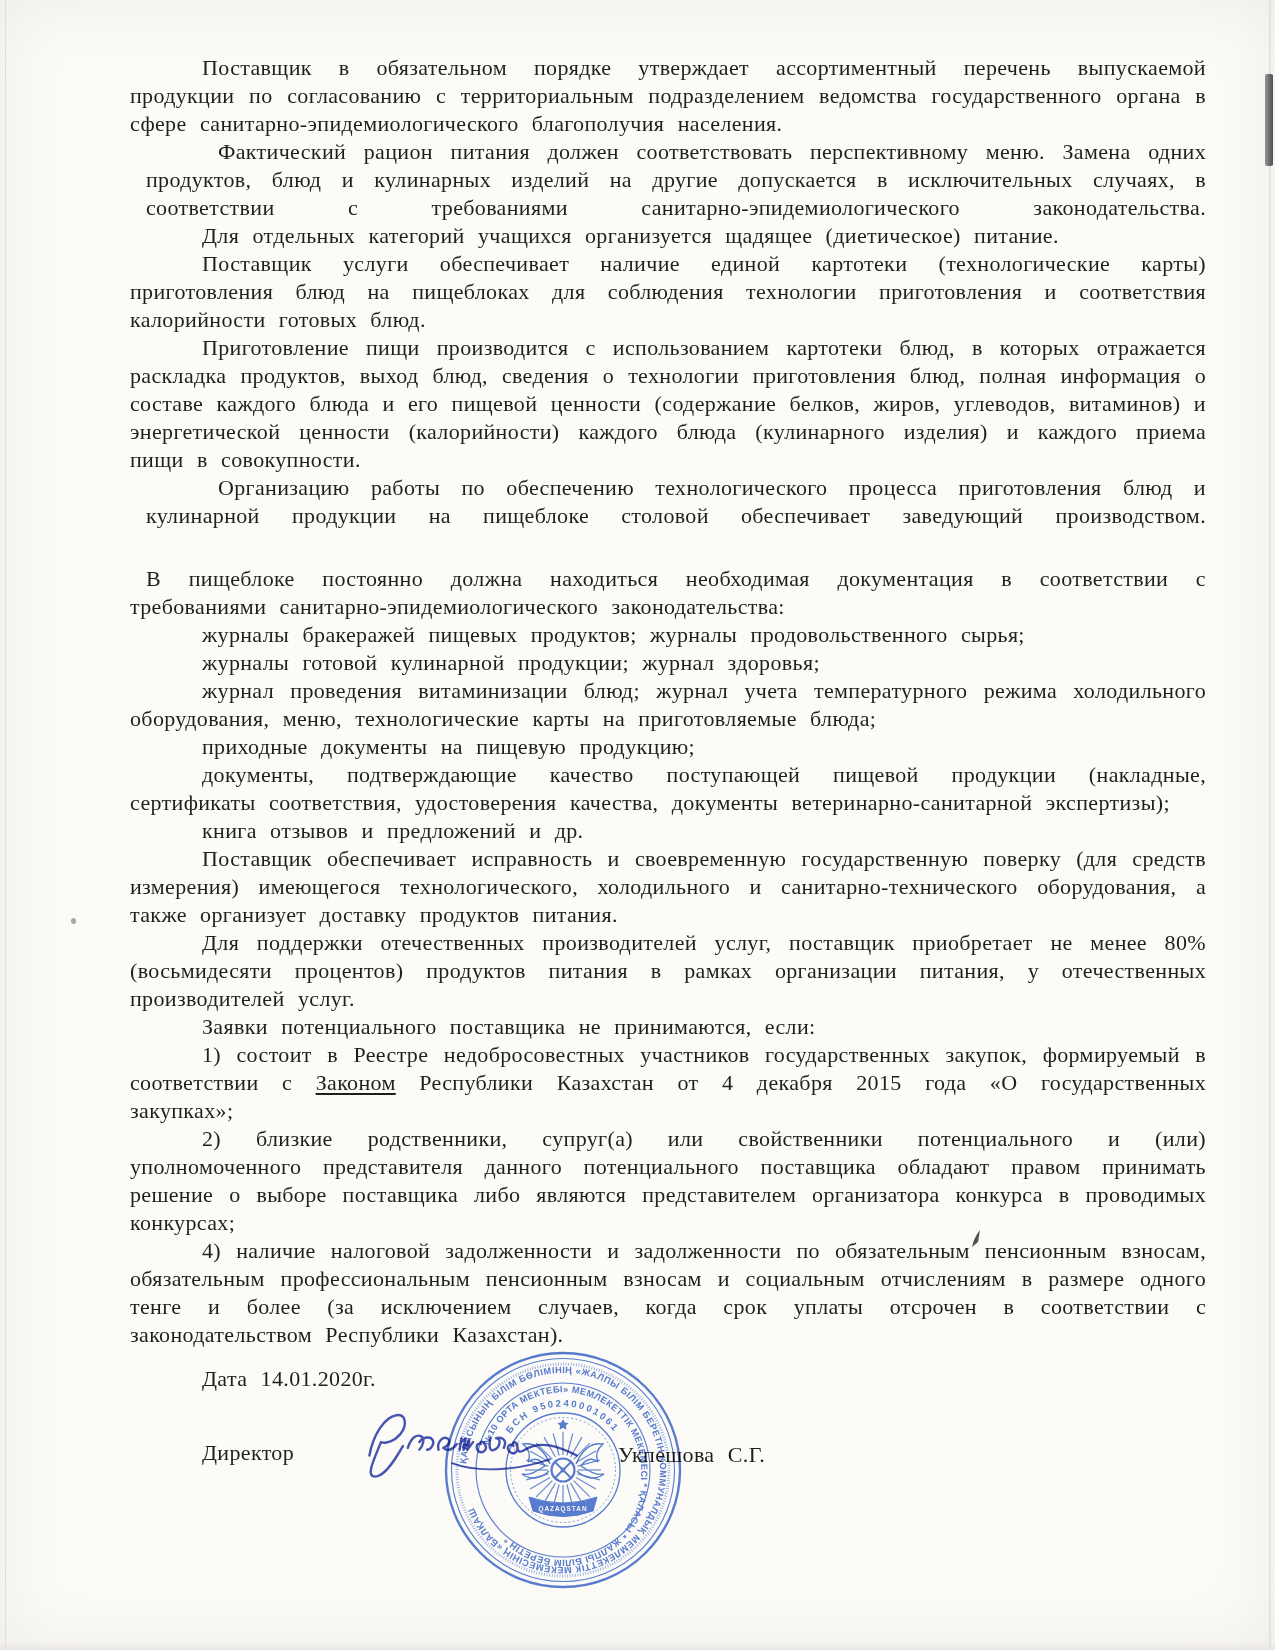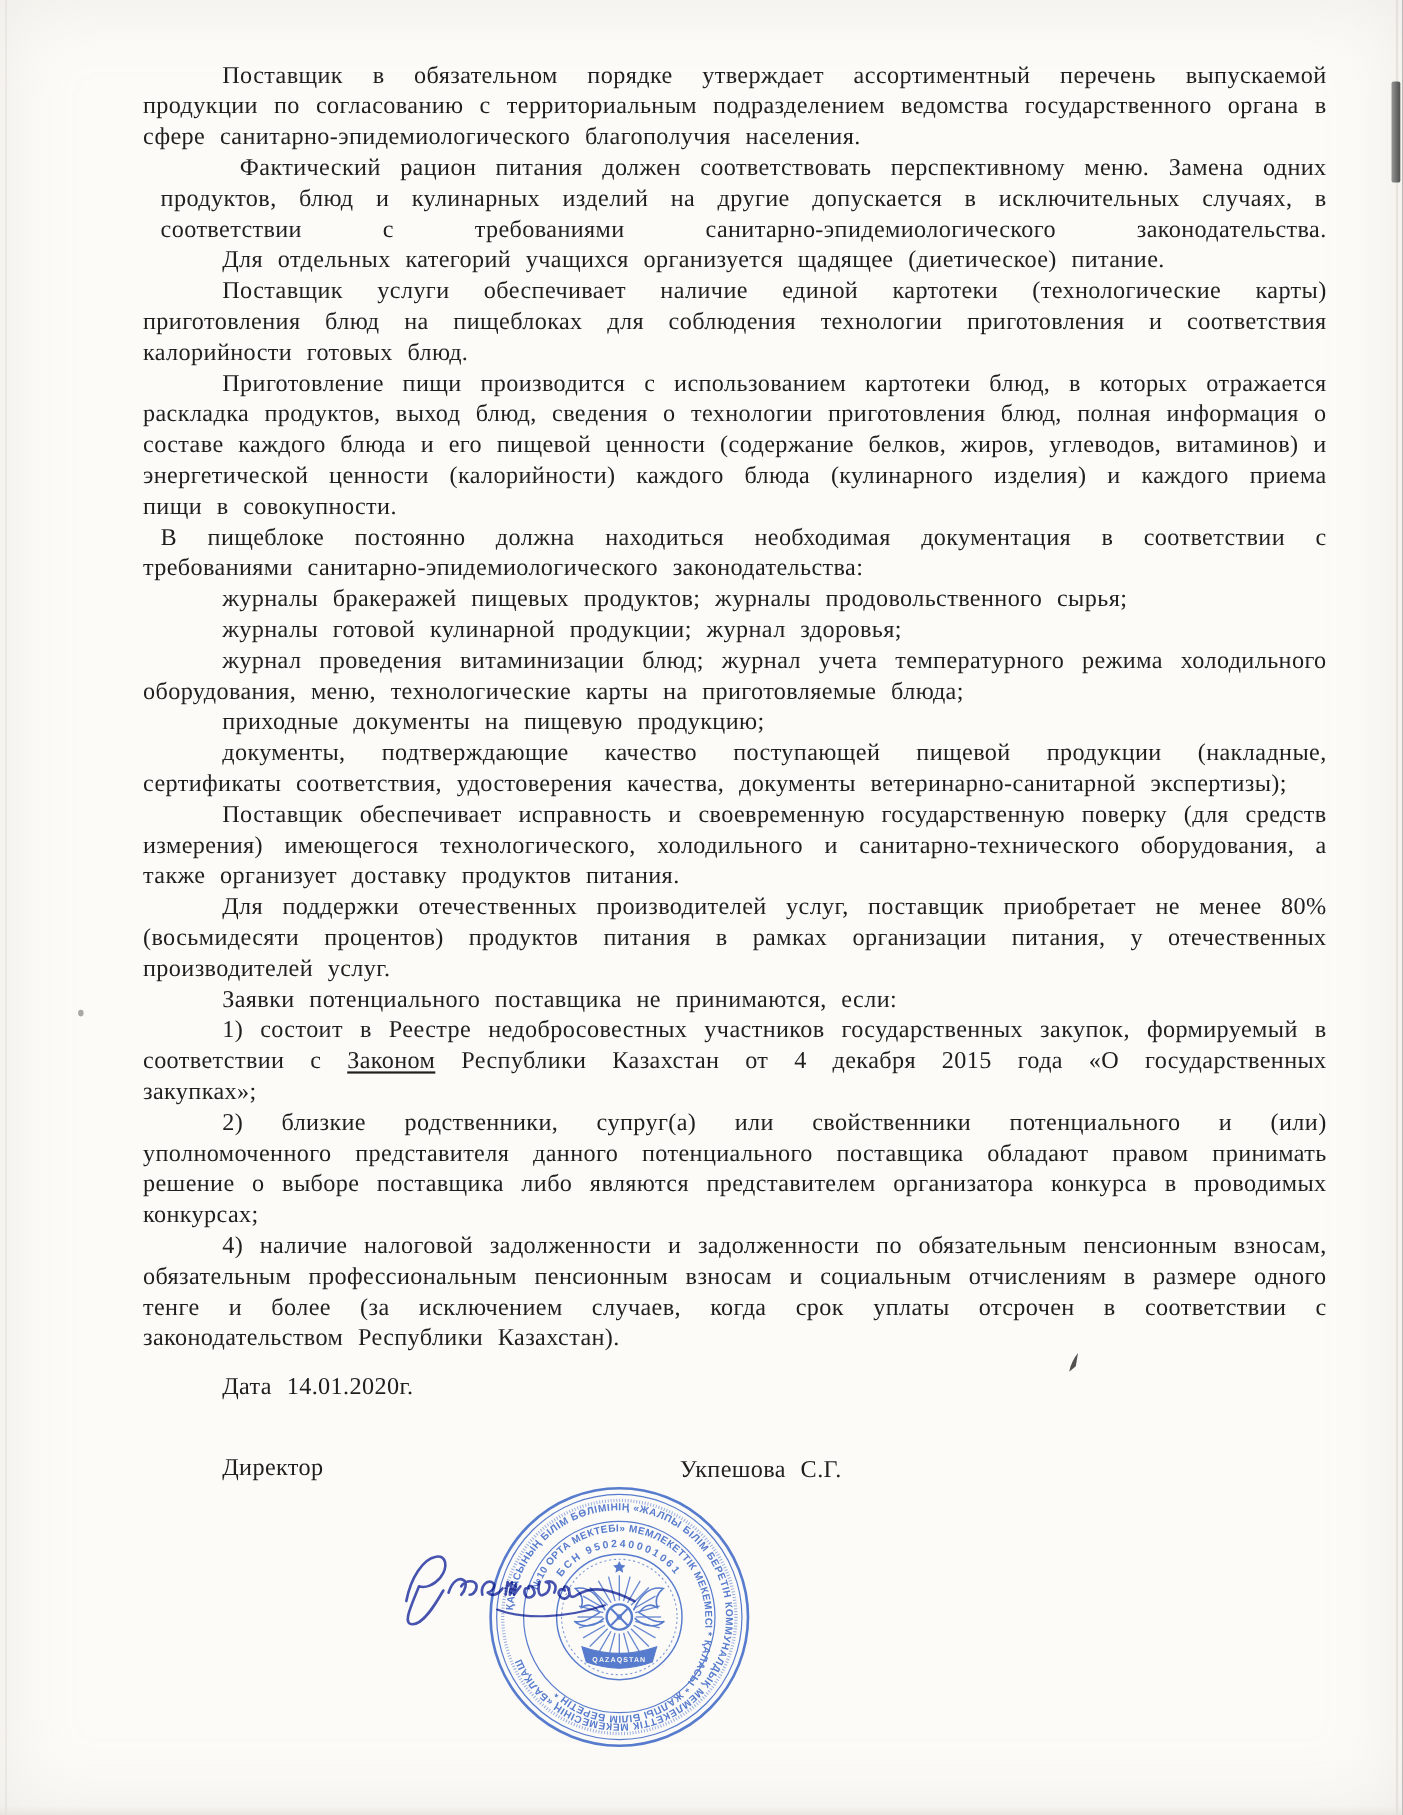--- a/index.html
+++ b/index.html
@@ -8,21 +8,21 @@
     background:#fcfbf8; overflow:hidden;
     box-shadow: inset 0 0 70px rgba(188,182,170,.22);
     font-family:"Liberation Serif","DejaVu Serif",serif;
   }
   .body-text{
     position:absolute; left:130px; top:54px; width:1076px;
     font-size:22px; line-height:28px; color:#201f1d;
     text-align:justify; letter-spacing:.35px; word-spacing:7.5px;
   }
   .para{margin:0; text-indent:72px;}
-  .si{text-indent:16px;}
+  .si{text-indent:16px;margin-top:35px;}
   .jl{text-align-last:justify;margin-left:16px;}
   .date{margin-top:16px;}
   .u{text-decoration:underline; text-underline-offset:3px;}
   .sign-row{position:relative; margin-top:46px; height:34px; text-align:left; text-align-last:auto;}
   .sign-label{margin-left:72px;}
   .sign-typed{position:absolute; left:488px; top:2px;}
   
   .edge-left{position:absolute; left:5px; top:0; width:1px; height:100%; background:#d6d2cb; opacity:.6;}
   .edge-right{position:absolute; right:4px; top:0; width:2px; height:100%; background:#d9d5ce; opacity:.55;}
   .edge-right-dark{position:absolute; right:2px; top:74px; width:8px; height:92px; background:linear-gradient(90deg,#8a8a8a,#3f3f3f); border-radius:2px; opacity:.9;}
@@ -44,26 +44,28 @@
   <div class="edge-right-dark"></div>
   <div class="edge-bottom"></div>
   <div class="speck"></div>
 
   <div class="body-text">
     <p class="para">Поставщик в обязательном порядке утверждает ассортиментный перечень выпускаемой продукции по согласованию с территориальным подразделением ведомства государственного органа в сфере санитарно-эпидемиологического благополучия населения.</p>
     <p class="para jl">Фактический рацион питания должен соответствовать перспективному меню. Замена одних продуктов, блюд и кулинарных изделий на другие допускается в исключительных случаях, в соответствии с требованиями санитарно-эпидемиологического законодательства.</p>
     <p class="para">Для отдельных категорий учащихся организуется щадящее (диетическое) питание.</p>
     <p class="para">Поставщик услуги обеспечивает наличие единой картотеки (технологические карты) приготовления блюд на пищеблоках для соблюдения технологии приготовления и соответствия калорийности готовых блюд.</p>
     <p class="para">Приготовление пищи производится с использованием картотеки блюд, в которых отражается раскладка продуктов, выход блюд, сведения о технологии приготовления блюд, полная информация о составе каждого блюда и его пищевой ценности (содержание белков, жиров, углеводов, витаминов) и энергетической ценности (калорийности) каждого блюда (кулинарного изделия) и каждого приема пищи в совокупности.</p>
+    <p class="para jl">Организацию работы по обеспечению технологического процесса приготовления блюд и кулинарной продукции на пищеблоке столовой обеспечивает заведующий производством.</p>
     <p class="para si">В пищеблоке постоянно должна находиться необходимая документация в соответствии с требованиями санитарно-эпидемиологического законодательства:</p>
     <p class="para">журналы бракеражей пищевых продуктов; журналы продовольственного сырья;</p>
     <p class="para">журналы готовой кулинарной продукции; журнал здоровья;</p>
     <p class="para">журнал проведения витаминизации блюд; журнал учета температурного режима холодильного оборудования, меню, технологические карты на приготовляемые блюда;</p>
     <p class="para">приходные документы на пищевую продукцию;</p>
     <p class="para">документы, подтверждающие качество поступающей пищевой продукции (накладные, сертификаты соответствия, удостоверения качества, документы ветеринарно-санитарной экспертизы);</p>
+    <p class="para">книга отзывов и предложений и др.</p>
     <p class="para">Поставщик обеспечивает исправность и своевременную государственную поверку (для средств измерения) имеющегося технологического, холодильного и санитарно-технического оборудования, а также организует доставку продуктов питания.</p>
     <p class="para">Для поддержки отечественных производителей услуг, поставщик приобретает не менее 80% (восьмидесяти процентов) продуктов питания в рамках организации питания, у отечественных производителей услуг.</p>
     <p class="para">Заявки потенциального поставщика не принимаются, если:</p>
     <p class="para"><span>1) состоит в Реестре недобросовестных участников государственных закупок, формируемый в соответствии с </span><span class="u">Законом</span><span> Республики Казахстан от 4 декабря 2015 года «О государственных закупках»;</span></p>
     <p class="para">2) близкие родственники, супруг(а) или свойственники потенциального и (или) уполномоченного представителя данного потенциального поставщика обладают правом принимать решение о выборе поставщика либо являются представителем организатора конкурса в проводимых конкурсах;</p>
     <p class="para">4) наличие налоговой задолженности и задолженности по обязательным пенсионным взносам, обязательным профессиональным пенсионным взносам и социальным отчислениям в размере одного тенге и более (за исключением случаев, когда срок уплаты отсрочен в соответствии с законодательством Республики Казахстан).</p>
     <p class="para date">Дата 14.01.2020г.</p>
 
     <div class="sign-row">
       <span class="sign-label">Директор</span>

